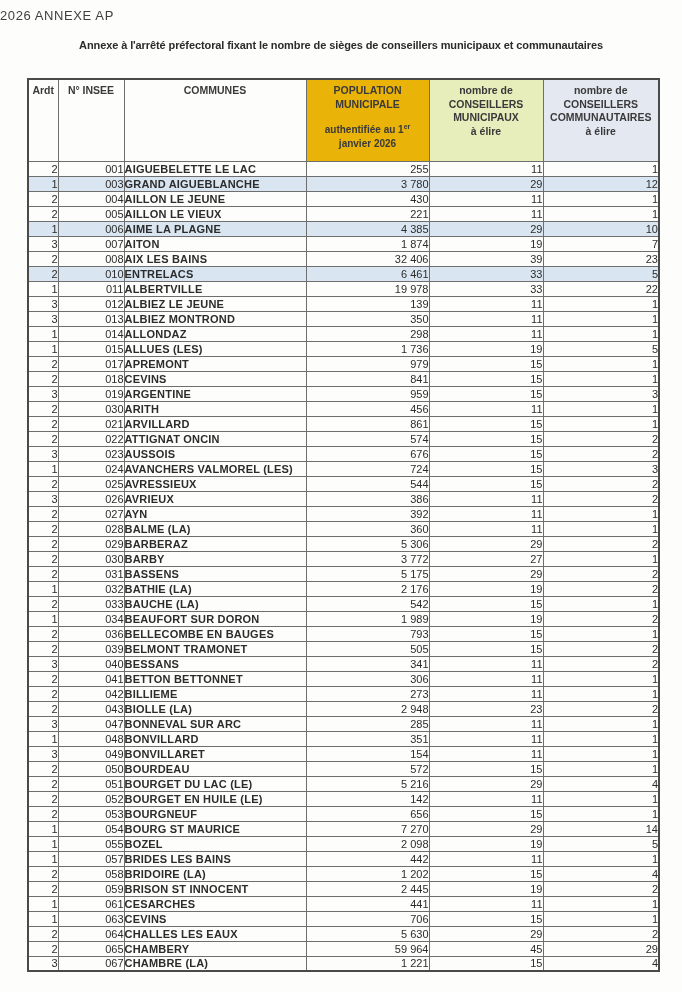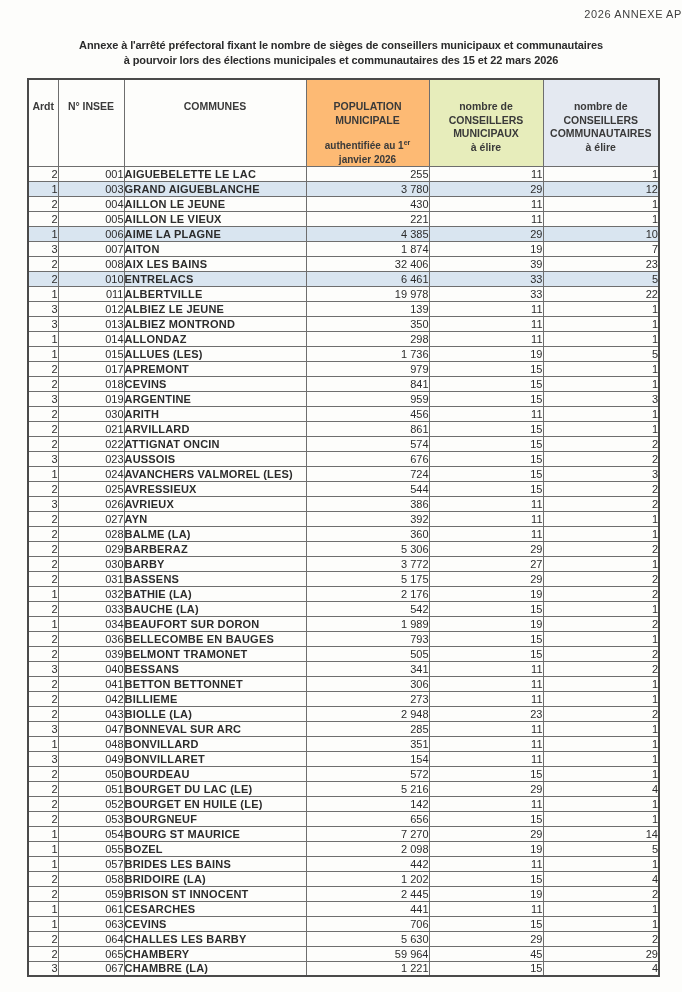--- a/index.html
+++ b/index.html
@@ -8,43 +8,43 @@
     width:682px; height:992px;
     font-family:"Liberation Sans", "DejaVu Sans", sans-serif;
     color:#2d2d2d;
     position:relative;
     background:#fdfdfb;
   }
   .page { width:682px; height:992px; position:relative; overflow:hidden; }
 
   .doc-label {
     position:absolute; top:8px; left:0; width:100%;
-    text-align:right; font-size:11px; letter-spacing:0.6px;
+    text-align:left; font-size:13px; letter-spacing:0.6px;
     color:#3f3f3f; font-weight:400;
   }
   .doc-title {
     position:absolute; top:38px; left:16px; width:650px;
     text-align:center; font-weight:bold; font-size:11px;
     line-height:1.32; color:#2b2b2b; letter-spacing:-0.1px;
   }
 
   table.annex {
     position:absolute; left:27px; top:78px;
     border-collapse:collapse; table-layout:fixed;
     border:2px solid #4a4a4a;
   }
   .annex th, .annex td { border:1px solid #6e6e6e; }
 
   
   .annex thead th {
-    height:82px; vertical-align:top; padding-top:20px;
+    height:82px; vertical-align:top; padding-top:4px;
     font-size:10.5px; font-weight:bold; color:#3a3a3a;
     text-align:center; line-height:1.3;
   }
-  th.th-pop { background:#fdba74; }
+  th.th-pop { background:#eab308; }
   th.th-mun { background:#e7edbb; }
   th.th-com { background:#e4e9f1; }
   .th-pop .sub { margin-top:11px; font-size:10px; }
   .th-pop sup { font-size:7px; }
 
   
   .annex tbody td {
     height:15px; font-size:11px; padding:0;
     white-space:nowrap; overflow:hidden; color:#2c2c2c;
     background:#fdfdfb;
@@ -59,21 +59,20 @@
 </style>
 </head>
 <body>
 
 <div class="page">
 
   <div class="doc-label">2026 ANNEXE AP</div>
 
   <div class="doc-title">
     <div>Annexe à l'arrêté préfectoral fixant le nombre de sièges de conseillers municipaux et communautaires</div>
-    <div>à pourvoir lors des élections municipales et communautaires des 15 et 22 mars 2026</div>
   </div>
 
   <table class="annex">
     <colgroup>
       <col style="width:30px">
       <col style="width:66px">
       <col style="width:182px">
       <col style="width:123px">
       <col style="width:114px">
       <col style="width:116px">
@@ -509,21 +508,21 @@
           <td class="c0">1</td>
           <td class="c1">063</td>
           <td class="c2">CEVINS</td>
           <td class="c3">706</td>
           <td class="c4">15</td>
           <td class="c5">1</td>
         </tr>
         <tr>
           <td class="c0">2</td>
           <td class="c1">064</td>
-          <td class="c2">CHALLES LES BARBY</td>
+          <td class="c2">CHALLES LES EAUX</td>
           <td class="c3">5 630</td>
           <td class="c4">29</td>
           <td class="c5">2</td>
         </tr>
         <tr>
           <td class="c0">2</td>
           <td class="c1">065</td>
           <td class="c2">CHAMBERY</td>
           <td class="c3">59 964</td>
           <td class="c4">45</td>

